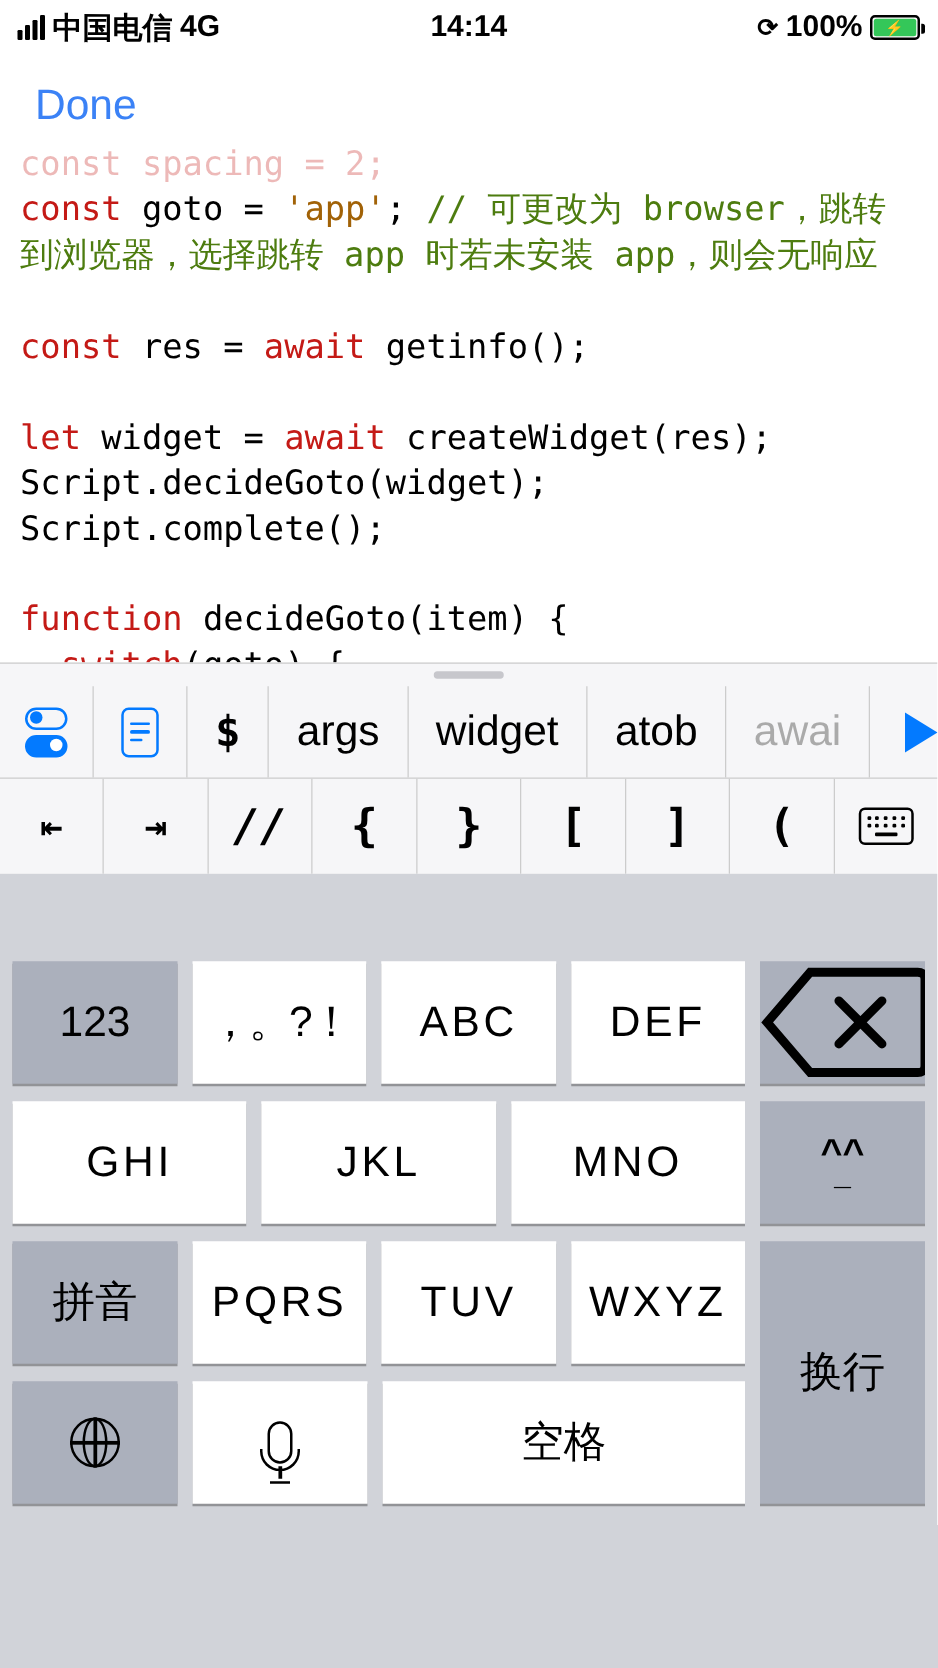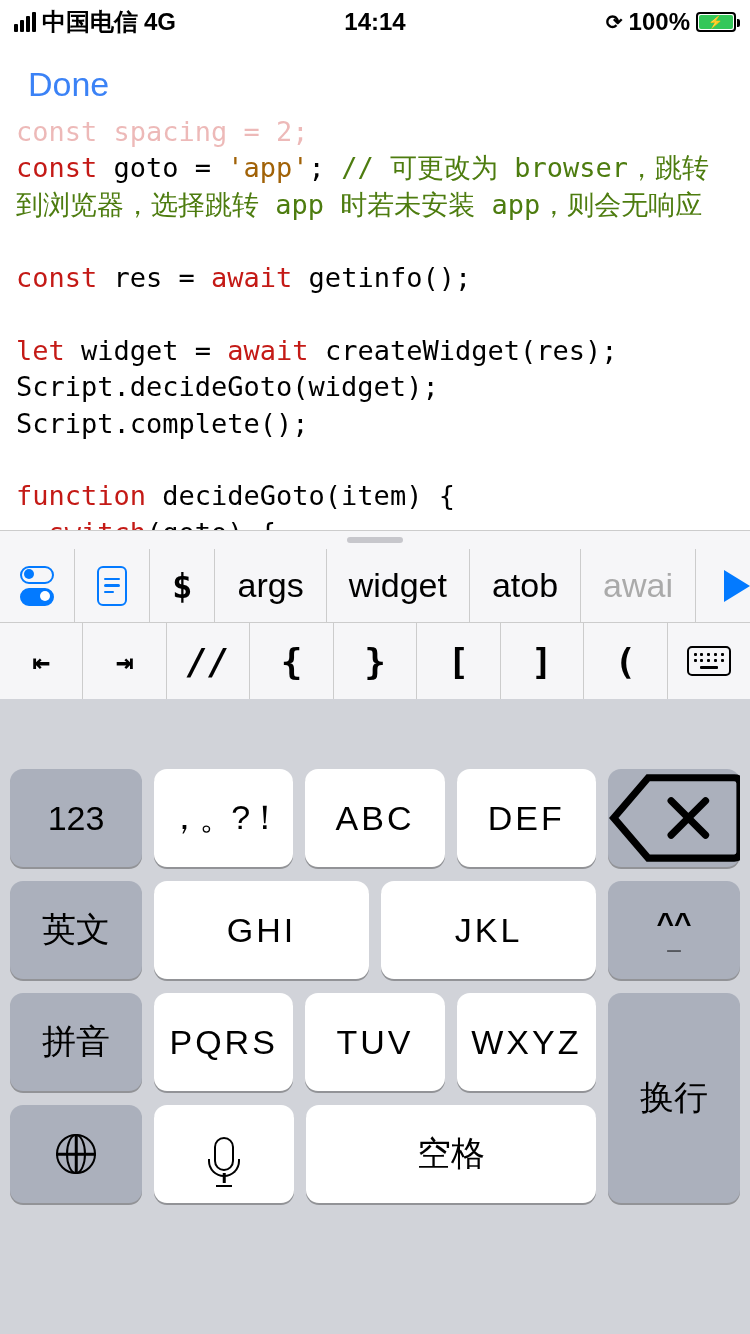--- a/index.html
+++ b/index.html
@@ -141,21 +141,21 @@
 
 .keyboard {
   flex:1;
   background:#d1d3d9;
   padding-top: 70px;
   padding-left:10px; padding-right:10px; padding-bottom:12px;
   display:flex; flex-direction:column; gap:14px;
 }
 .kb-row { display:flex; gap:12px; }
 .key {
-  border-radius:13px;
+  border-radius:0;
   box-shadow: 0 2px 0 rgba(0,0,0,0.3);
   display:flex; align-items:center; justify-content:center;
   font-size:34px;
   height:98px;
 }
 .key.white { background:#fff; color:#000; }
 .key.gray { background:#abb0bc; color:#000; }
 .key.letters { letter-spacing:3px; }
 .col-narrow { width:132px; }
 .col-mid { flex:1; }
@@ -283,23 +283,23 @@
     <div class="key white col-mid letters">ABC</div>
     <div class="key white col-mid letters">DEF</div>
     <div class="key gray col-narrow">
       <svg viewBox="0 0 46 32">
           <path d="M14 2 L44 2 Q46 2 46 4 L46 28 Q46 30 44 30 L14 30 L2 16 Z" fill="none" stroke="#000" stroke-width="2.5"></path>
           <path d="M22 10 L34 22 M34 10 L22 22" stroke="#000" stroke-width="2.5" stroke-linecap="round"></path>
         </svg>
     </div>
   </div>
   <div class="kb-row">
-    <div class="key gray col-narrow">英文</div>
     <div class="key white col-mid letters">GHI</div>
     <div class="key white col-mid letters">JKL</div>
+    <div class="key white col-mid letters">MNO</div>
     <div class="key gray col-narrow">
       <div style="display:flex;flex-direction:column;align-items:center;line-height:1;">
         <span style="font-size:30px;font-weight:600;">^^</span>
         <span style="font-size:20px;margin-top:-6px;">＿</span>
       </div>
     </div>
   </div>
   <div class="kb-row" style="align-items:stretch;">
     <div style="display:flex;flex-direction:column;gap:14px;flex:1;">
       <div class="kb-row">

